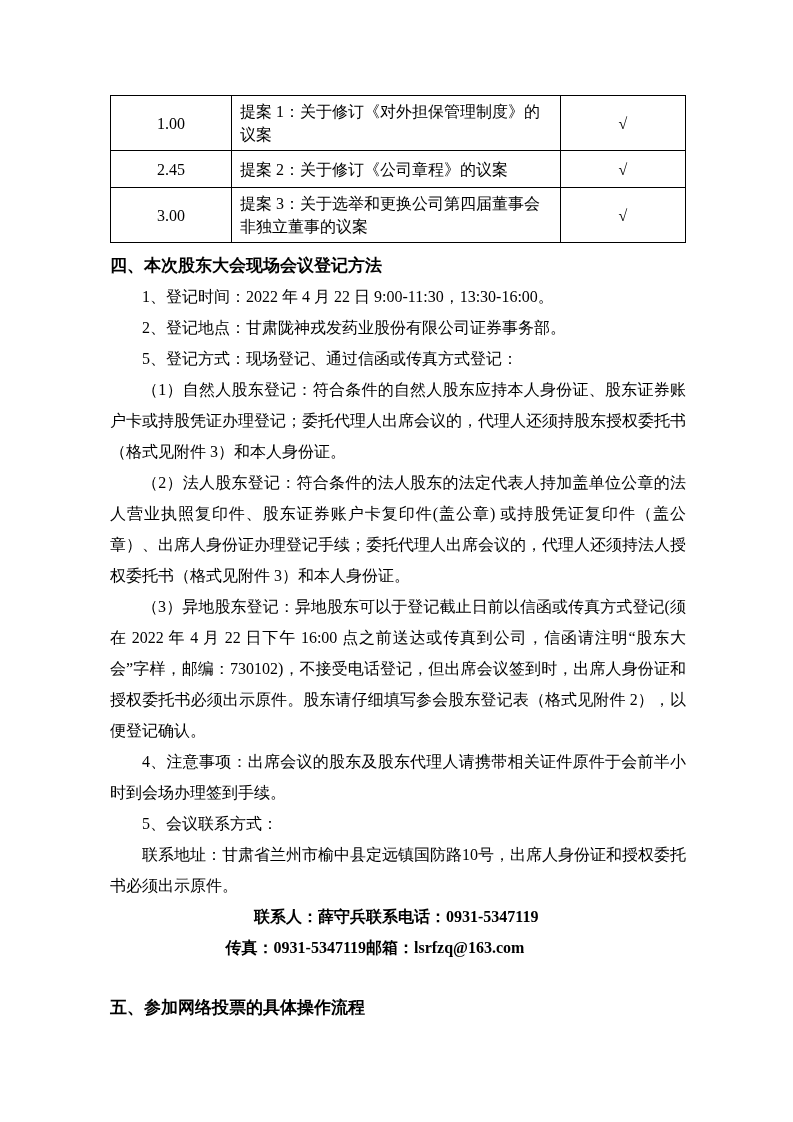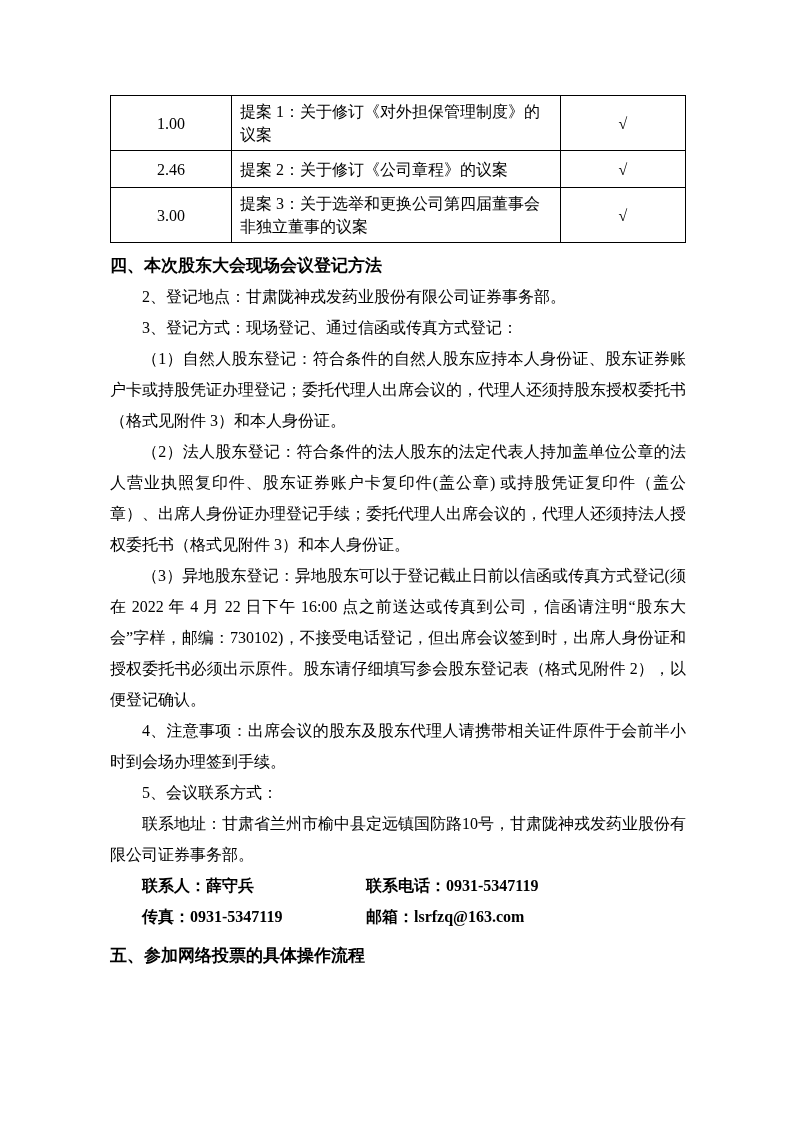--- a/index.html
+++ b/index.html
@@ -31,72 +31,73 @@
   }
   .col-code { width:121px; text-align:center; padding-left:2px; padding-right:2px; }
   .col-vote { width:125px; text-align:center; }
   .proposal-table tr:nth-child(2) td { height:37px; }
   .sec-heading {
     font-size:17px;
     font-weight:bold;
     line-height:31px;
     margin-top:3px;
   }
-  .sec-heading.spaced { margin-top:8px; margin-bottom:4px; }
+  .sec-heading.spaced { margin-top:29px; margin-bottom:4px; }
   p.body {
     line-height:31px;
     text-align:justify;
     font-size:16px;
   }
   p.indent { text-indent:32px; }
   .bold { font-weight:bold; }
   .contact-row {
     display:flex;
     line-height:31px;
     padding-left:32px;
     font-weight:bold;
   }
-  .contact-left { width:224px; }
+  .contact-left { width:224px;text-align:right; }
   .contact-right { flex:1; }
 </style>
 </head>
 <body>
 
 <div class="page">
 
   <table class="proposal-table">
     <tbody>
       <tr>
         <td class="col-code">1.00</td>
         <td class="col-proposal">提案 1：关于修订《对外担保管理制度》的议案</td>
         <td class="col-vote">√</td>
       </tr>
       <tr>
-        <td class="col-code">2.46</td>
+        <td class="col-code">2.45</td>
         <td class="col-proposal">提案 2：关于修订《公司章程》的议案</td>
         <td class="col-vote">√</td>
       </tr>
       <tr>
         <td class="col-code">3.00</td>
         <td class="col-proposal">提案 3：关于选举和更换公司第四届董事会非独立董事的议案</td>
         <td class="col-vote">√</td>
       </tr>
     </tbody>
   </table>
 
   <h2 class="sec-heading">四、本次股东大会现场会议登记方法</h2>
 
+  <p class="body indent">1、登记时间：2022 年 4 月 22 日 9:00-11:30，13:30-16:00。</p>
   <p class="body indent">2、登记地点：甘肃陇神戎发药业股份有限公司证券事务部。</p>
-  <p class="body indent">3、登记方式：现场登记、通过信函或传真方式登记：</p>
+  <p class="body indent">5、登记方式：现场登记、通过信函或传真方式登记：</p>
   <p class="body indent">（1）自然人股东登记：符合条件的自然人股东应持本人身份证、股东证券账户卡或持股凭证办理登记；委托代理人出席会议的，代理人还须持股东授权委托书（格式见附件 3）和本人身份证。</p>
   <p class="body indent">（2）法人股东登记：符合条件的法人股东的法定代表人持加盖单位公章的法人营业执照复印件、股东证券账户卡复印件(盖公章) 或持股凭证复印件（盖公章）、出席人身份证办理登记手续；委托代理人出席会议的，代理人还须持法人授权委托书（格式见附件 3）和本人身份证。</p>
   <p class="body indent">（3）异地股东登记：异地股东可以于登记截止日前以信函或传真方式登记(须在 2022 年 4 月 22 日下午 16:00 点之前送达或传真到公司，信函请注明“股东大会”字样，邮编：730102)，不接受电话登记，但出席会议签到时，出席人身份证和授权委托书必须出示原件。股东请仔细填写参会股东登记表（格式见附件 2），以便登记确认。</p>
   <p class="body indent">4、注意事项：出席会议的股东及股东代理人请携带相关证件原件于会前半小时到会场办理签到手续。</p>
   <p class="body indent">5、会议联系方式：</p>
-  <p class="body indent">联系地址：甘肃省兰州市榆中县定远镇国防路10号，甘肃陇神戎发药业股份有限公司证券事务部。</p>
+  <p class="body indent">联系地址：甘肃省兰州市榆中县定远镇国防路10号，出席人身份证和授权委托书必须出示原件。</p>
 
   <div class="contact-row">
     <span class="contact-left">联系人：薛守兵</span>
     <span class="contact-right">联系电话：0931-5347119</span>
   </div>
   <div class="contact-row">
     <span class="contact-left">传真：0931-5347119</span>
     <span class="contact-right">邮箱：lsrfzq@163.com</span>
   </div>
 

